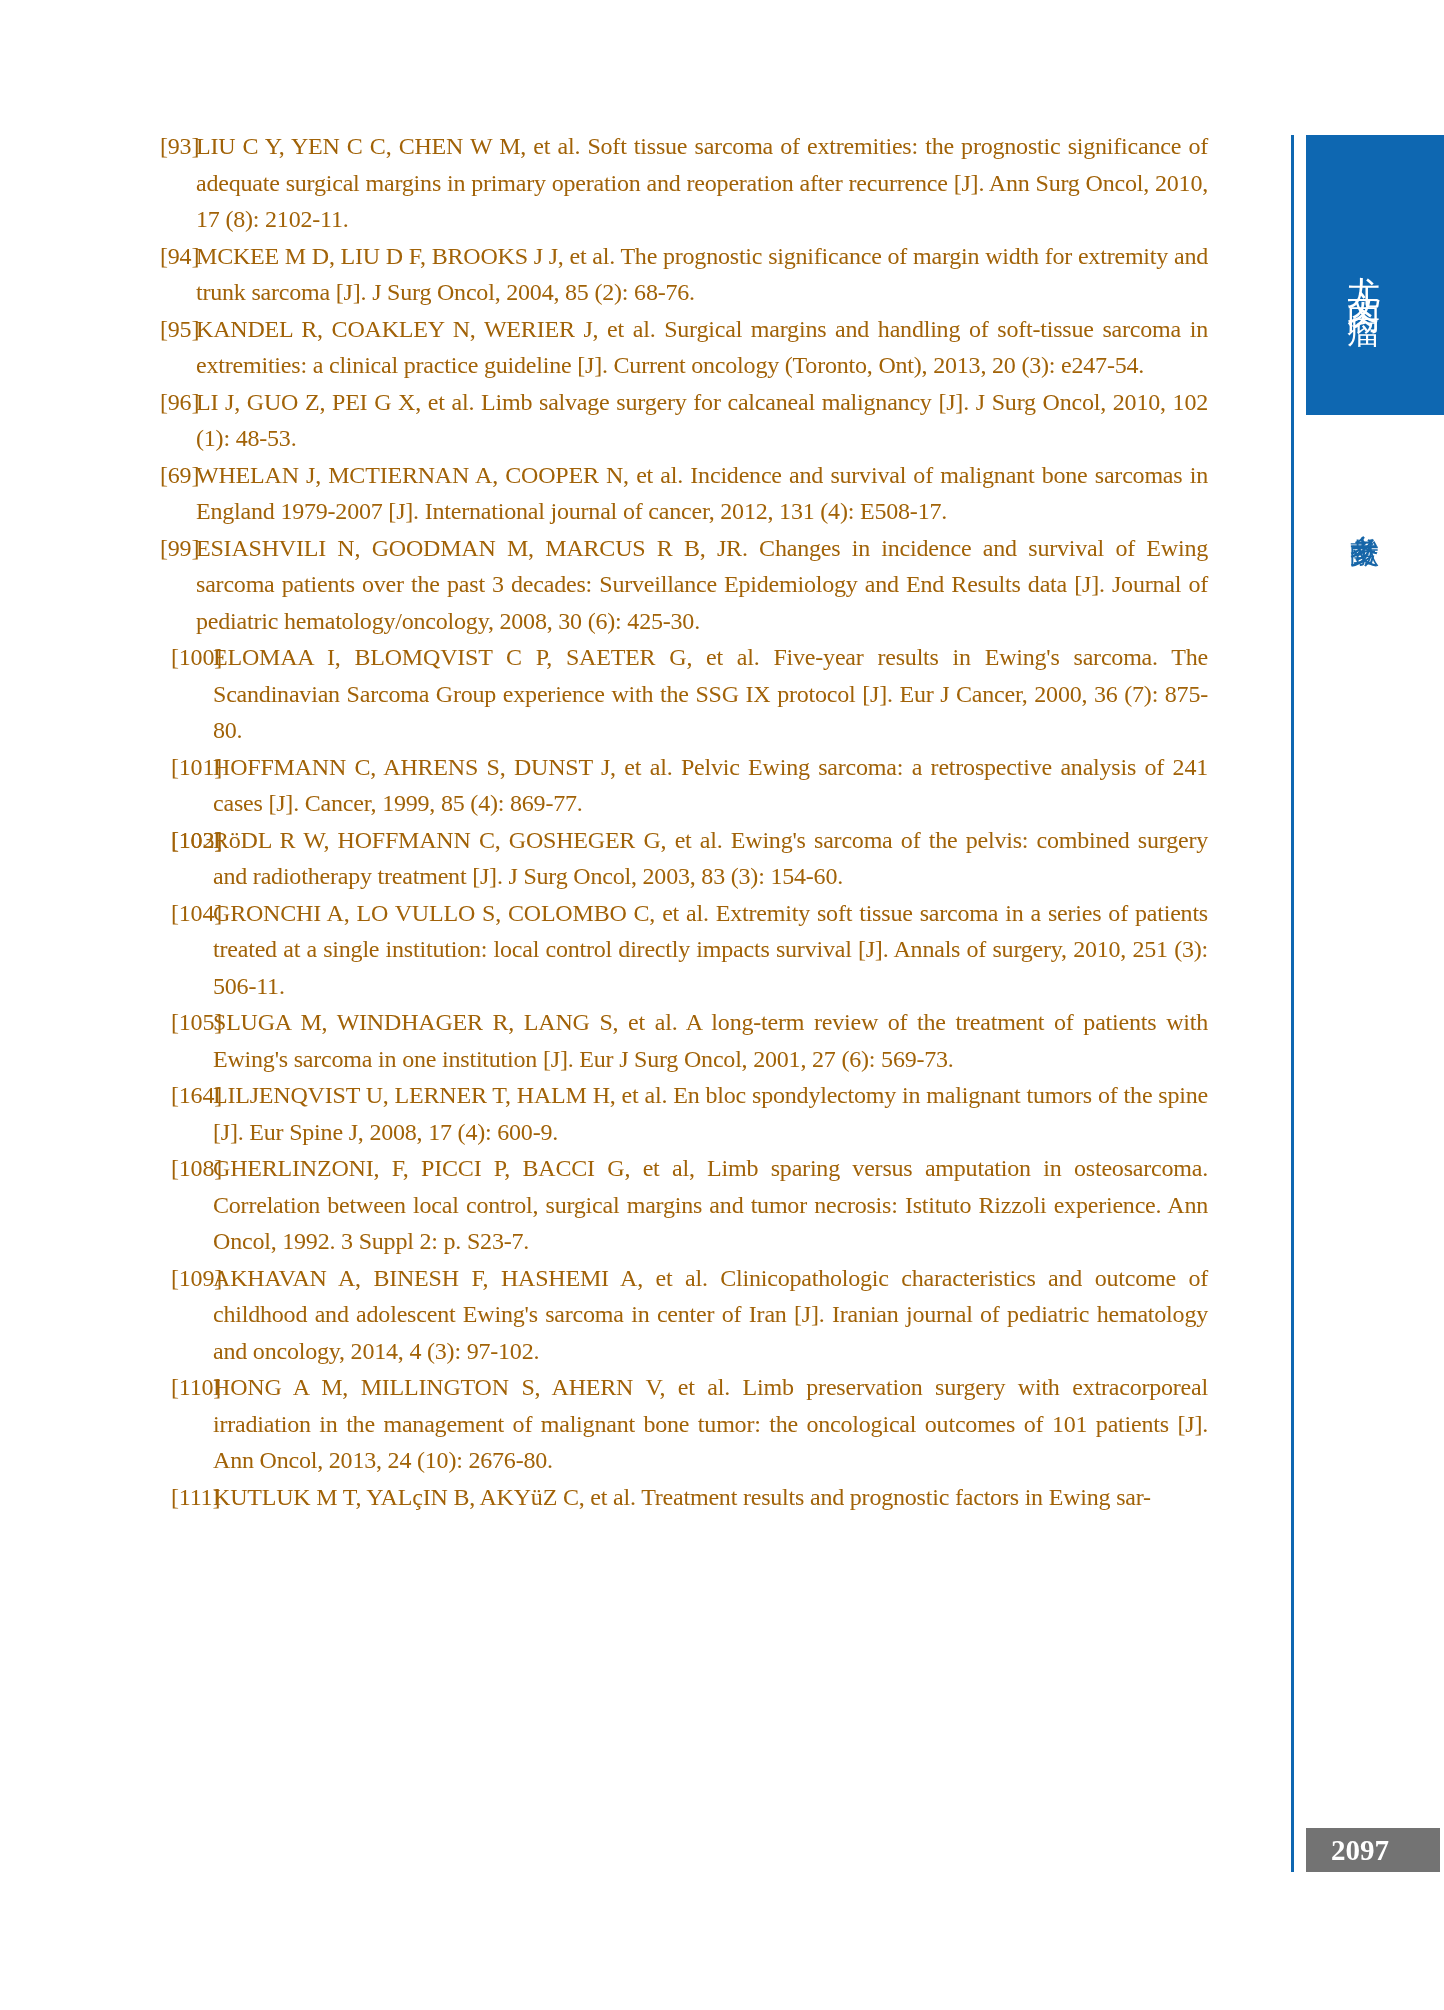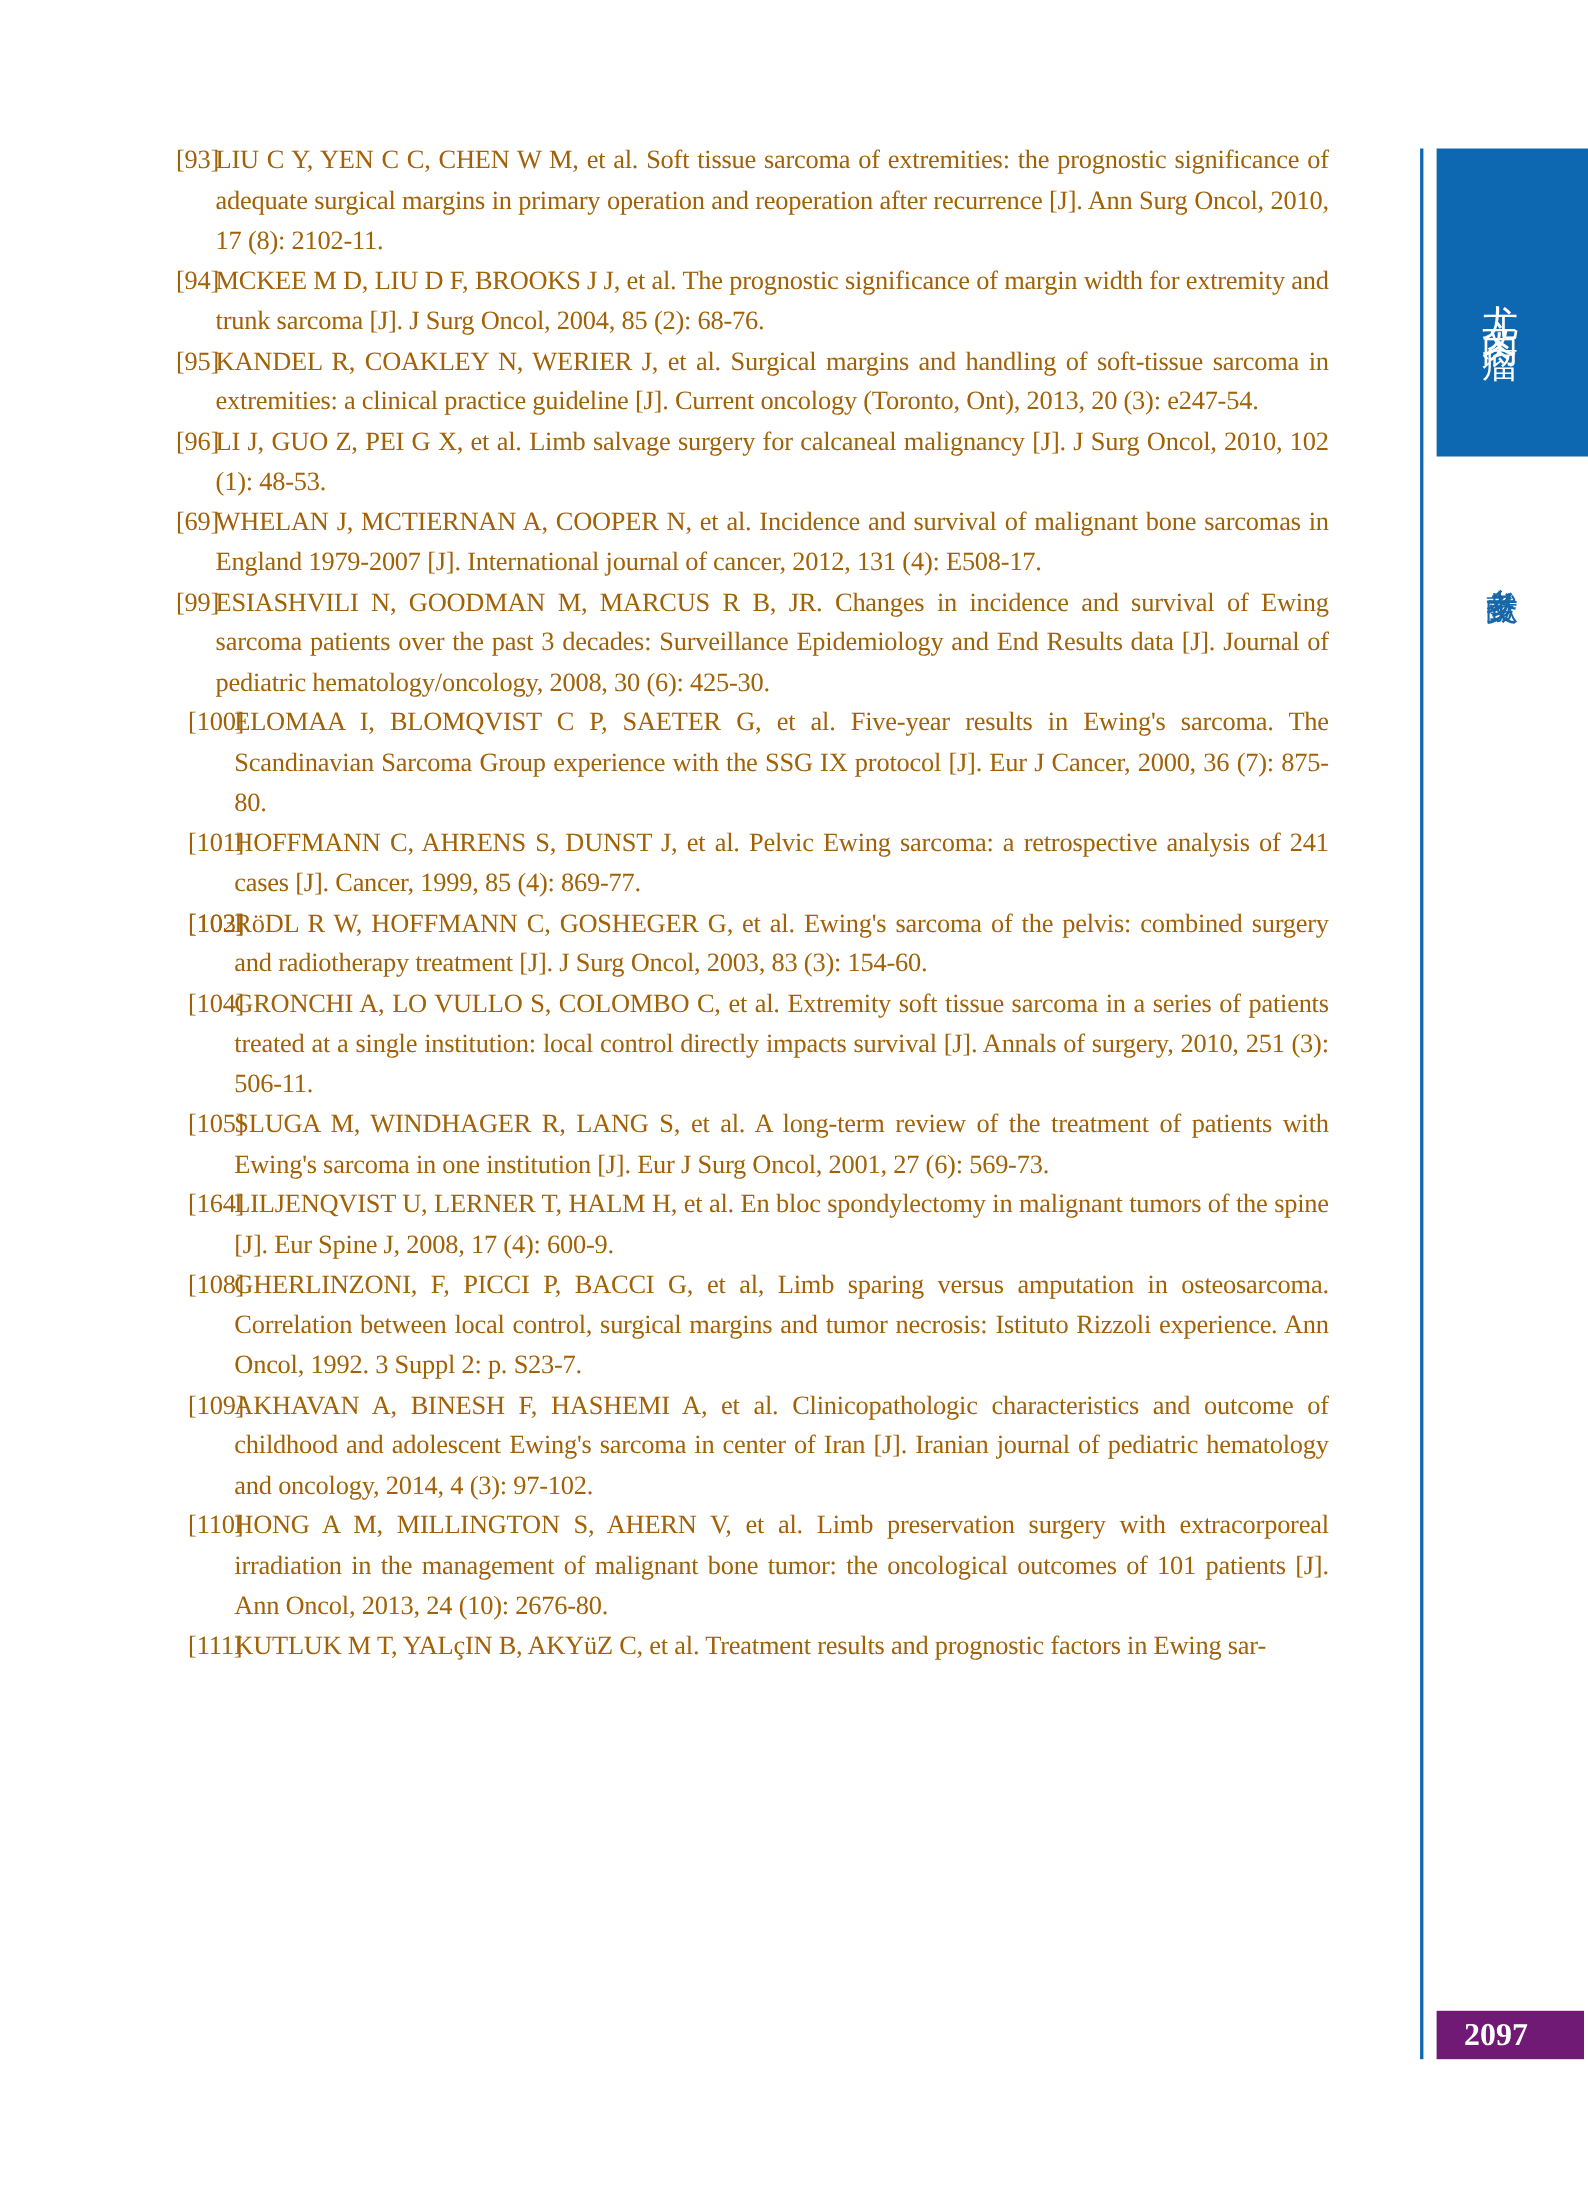--- a/index.html
+++ b/index.html
@@ -85,21 +85,21 @@
     letter-spacing: 1px;
     line-height: 1;
     font-family: "Liberation Serif", "DejaVu Serif", serif;
   }
   .page-badge {
     position: absolute;
     left: 1306px;
     top: 1828px;
     width: 134px;
     height: 44px;
-    background: #701a75;
+    background: #737373;
     display: flex;
     align-items: center;
     justify-content: center;
     padding-right: 26px;
     box-sizing: border-box;
     color: #ffffff;
     font-weight: bold;
     font-size: 29px;
     font-family: "Liberation Serif", "DejaVu Serif", serif;
   }

